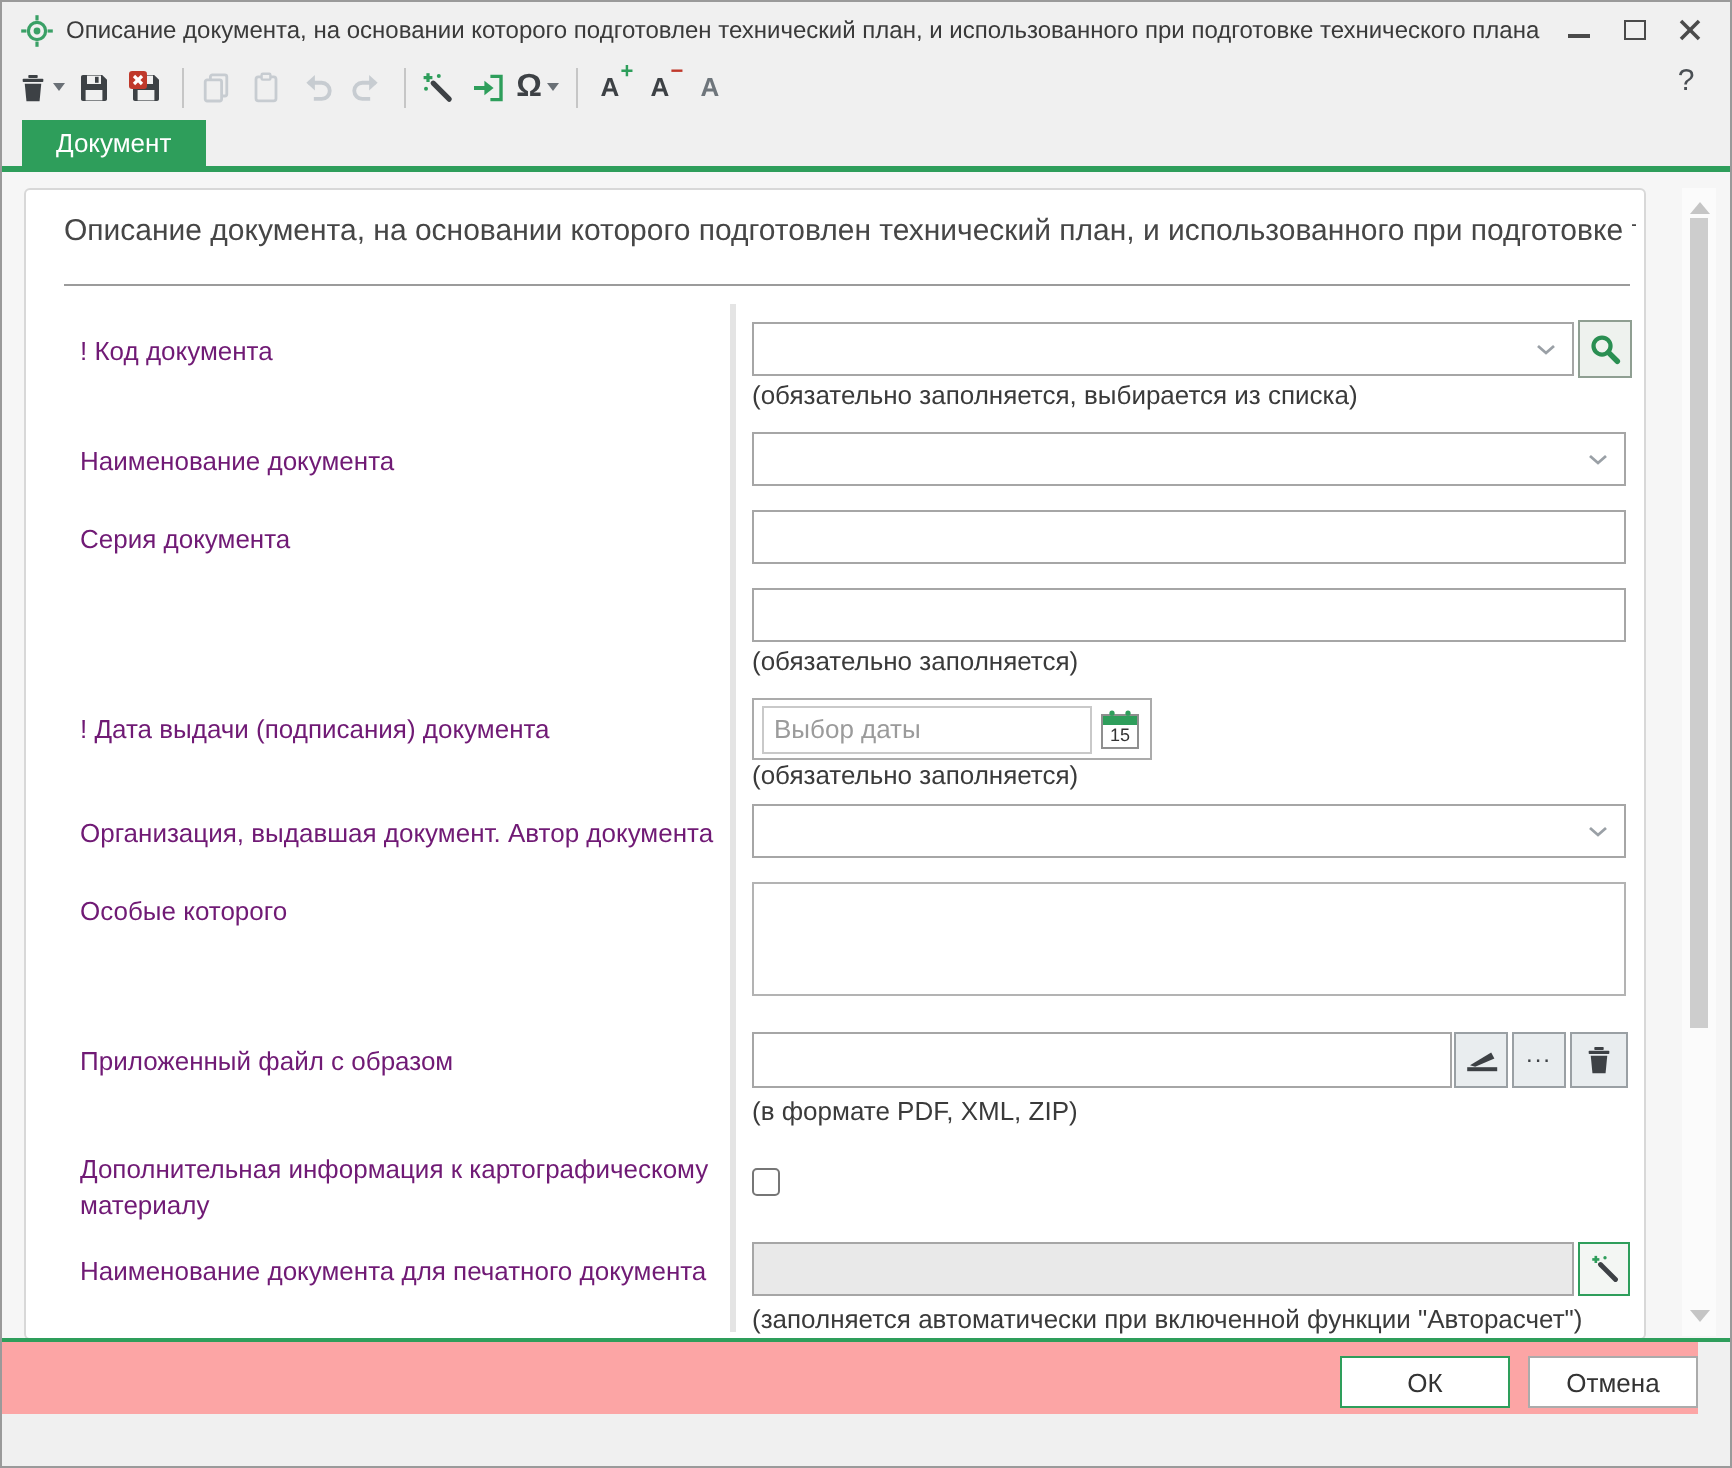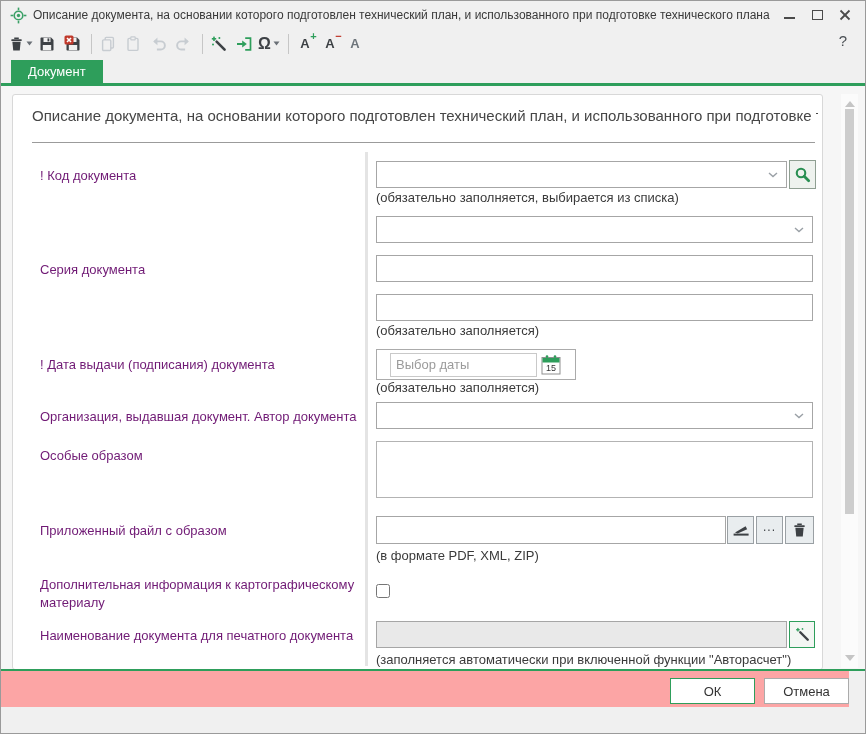--- a/index.html
+++ b/index.html
@@ -58,21 +58,21 @@
   .farea { position:absolute; left:363px; width:437px; height:57px; border:1px solid #b3b3b3;
            resize:none; font-family:"Liberation Sans", sans-serif; font-size:13px; padding:4px 6px; }
 
   .icon-btn { position:absolute; height:28px; background:#e9edef; border:1px solid #9aa0a4;
               display:flex; align-items:center; justify-content:center; padding:0; cursor:default; }
   .search-btn { background:#eef2ee; border:1px solid #8f9f92; }
   .wand-btn { background:#f3f6f3; border:1px solid #2E9E5B; }
   .ellipsis { font-size:12px; color:#3d4145; letter-spacing:1px; line-height:1; padding-bottom:6px; }
 
   .date-field { position:absolute; left:363px; width:200px; height:31px; border:1px solid #ababab;
-                background:#fff; display:flex; align-items:center; padding:13px; }
+                background:#fff; display:flex; align-items:center; padding:4px; }
   .date-input { flex:1; height:24px; border:1px solid #c9c9c9; font-size:13px; padding:0 5px;
                 font-family:"Liberation Sans", sans-serif; min-width:0; }
   .date-input::placeholder { color:#9b9b9b; }
   .cal-btn { width:22px; height:24px; margin-left:3px; display:flex; align-items:center; justify-content:center;text-decoration:underline; }
 
   .fcheck { position:absolute; left:363px; width:14px; height:14px; accent-color:#2E9E5B; }
   .disabled-input { background:#e9e9e9; }
 
   
   .scrollbar { position:absolute; left:840px; top:8px; width:17px; height:574px; background:#fbfbfb; }
@@ -243,20 +243,21 @@
         </svg>
       </div>
       <button class="icon-btn search-btn" style="top:65px; left:776px; width:27px; height:29px;">
         <svg width="17" height="17" viewBox="0 0 16 16">
           <circle cx="6.6" cy="6.6" r="4" fill="none" stroke="#2a8f52" stroke-width="2"></circle>
           <line x1="9.6" y1="9.6" x2="13.8" y2="13.8" stroke="#2a8f52" stroke-width="2.6" stroke-linecap="round"></line>
         </svg>
       </button>
       <div class="fhint" style="top:95px">(обязательно заполняется, выбирается из списка)</div>
 
+      <div class="flabel" style="top:127px">Наименование документа</div>
       <div class="combo" style="top:121px; width:437px;">
         <svg width="10" height="6" viewBox="0 0 10 6">
           <path d="M1 1l4 3.5L9 1" fill="none" stroke="#9aa0a6" stroke-width="1.4"></path>
         </svg>
       </div>
 
       <div class="flabel" style="top:166px">Серия документа</div>
       <input class="ftext" style="top: 160px; width: 437px;">
 
       <input class="ftext" style="top: 199px; width: 437px;">
@@ -277,21 +278,21 @@
       </div>
       <div class="fhint" style="top:285px">(обязательно заполняется)</div>
 
       <div class="flabel" style="top:313px">Организация, выдавшая документ. Автор документа</div>
       <div class="combo" style="top:307px; width:437px;">
         <svg width="10" height="6" viewBox="0 0 10 6">
           <path d="M1 1l4 3.5L9 1" fill="none" stroke="#9aa0a6" stroke-width="1.4"></path>
         </svg>
       </div>
 
-      <div class="flabel" style="top:352px">Особые образом</div>
+      <div class="flabel" style="top:352px">Особые которого</div>
       <textarea class="farea" style="top: 346px;"></textarea>
 
       <div class="flabel" style="top:427px">Приложенный файл с образом</div>
       <input class="ftext" style="top: 421px; width: 350px; height: 28px;">
       <button class="icon-btn" style="top:421px; left:714px; width:27px;">
         <svg width="18" height="14" viewBox="0 0 18 14">
           <path d="M3 9.6 L13.6 3.2 L15.2 6.2 L5.6 10.4z" fill="#3d4145"></path>
           <rect x="1.6" y="10.6" width="15" height="2" fill="#3d4145"></rect>
         </svg>
       </button>

